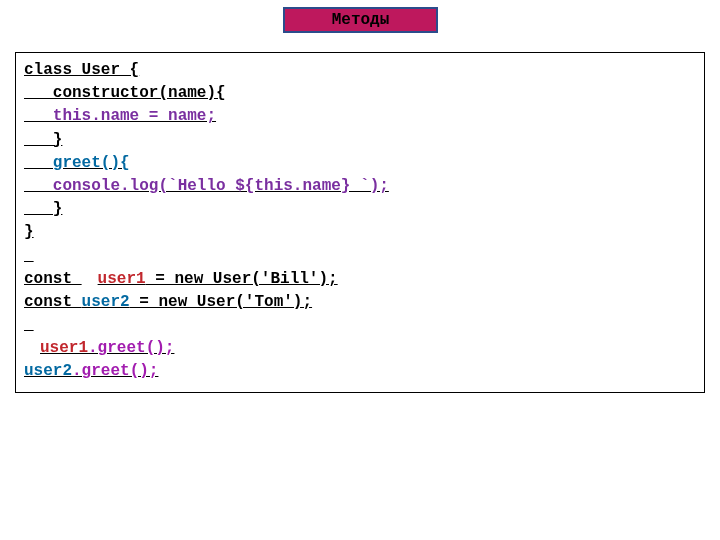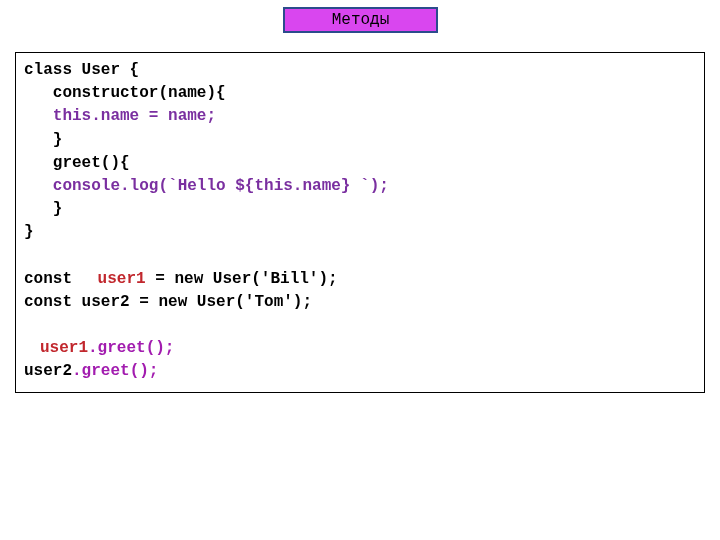--- a/index.html
+++ b/index.html
@@ -10,46 +10,47 @@
     background: #ffffff;
     font-family: "Courier New", Courier, monospace;
   }
   .title-box {
     position: absolute;
     left: 283px;
     top: 7px;
     width: 155px;
     height: 26px;
     border: 2px solid #2b4c8c;
-    background: #d946ef;
+    background: #be185d;
     display: flex;
     align-items: center;
     justify-content: center;
     font-size: 16px;
-    font-weight: normal;
+    font-weight: bold;
     color: #000;
     box-sizing: border-box;
   }
   .code-box {
     position: absolute;
     left: 15px;
     top: 52px;
     width: 690px;
     border: 1px solid #000;
     box-sizing: border-box;
     padding: 6px 8px 8px 8px;
     font-size: 16px;
     font-weight: bold;
     line-height: 1.45;
     white-space: pre;
     color: #000;
+    text-decoration: underline;
   }
   .code-box .line { display: block; }
   .c-purple { color: #7a2fa0; }
-  .c-green  { color: #000000; }
+  .c-green  { color: #0369a1; }
   .c-red    { color: #c1272d; margin-left: 16px; }
   .c-orange { color: #a21caf; }
 </style>
 </head>
 <body>
 
 <div class="title-box">Методы</div>
 
 <div class="code-box" id="code-block"><span class="line"><span>class User {</span></span><span class="line"><span>   constructor(name){</span></span><span class="line"><span class="c-purple">   this.name = name;</span></span><span class="line"><span>   }</span></span><span class="line"><span class="c-green">   greet(){</span></span><span class="line"><span class="c-purple">   console.log(`Hello ${this.name} `);</span></span><span class="line"><span>   }</span></span><span class="line"><span>}</span></span><span class="line"><span> </span></span><span class="line"><span>const </span><span class="c-red">user1</span><span> = new User('Bill');</span></span><span class="line"><span>const </span><span class="c-green">user2</span><span> = new User('Tom');</span></span><span class="line"><span> </span></span><span class="line"><span class="c-red">user1</span><span class="c-orange">.greet();</span></span><span class="line"><span class="c-green">user2</span><span class="c-orange">.greet();</span></span></div>
 

